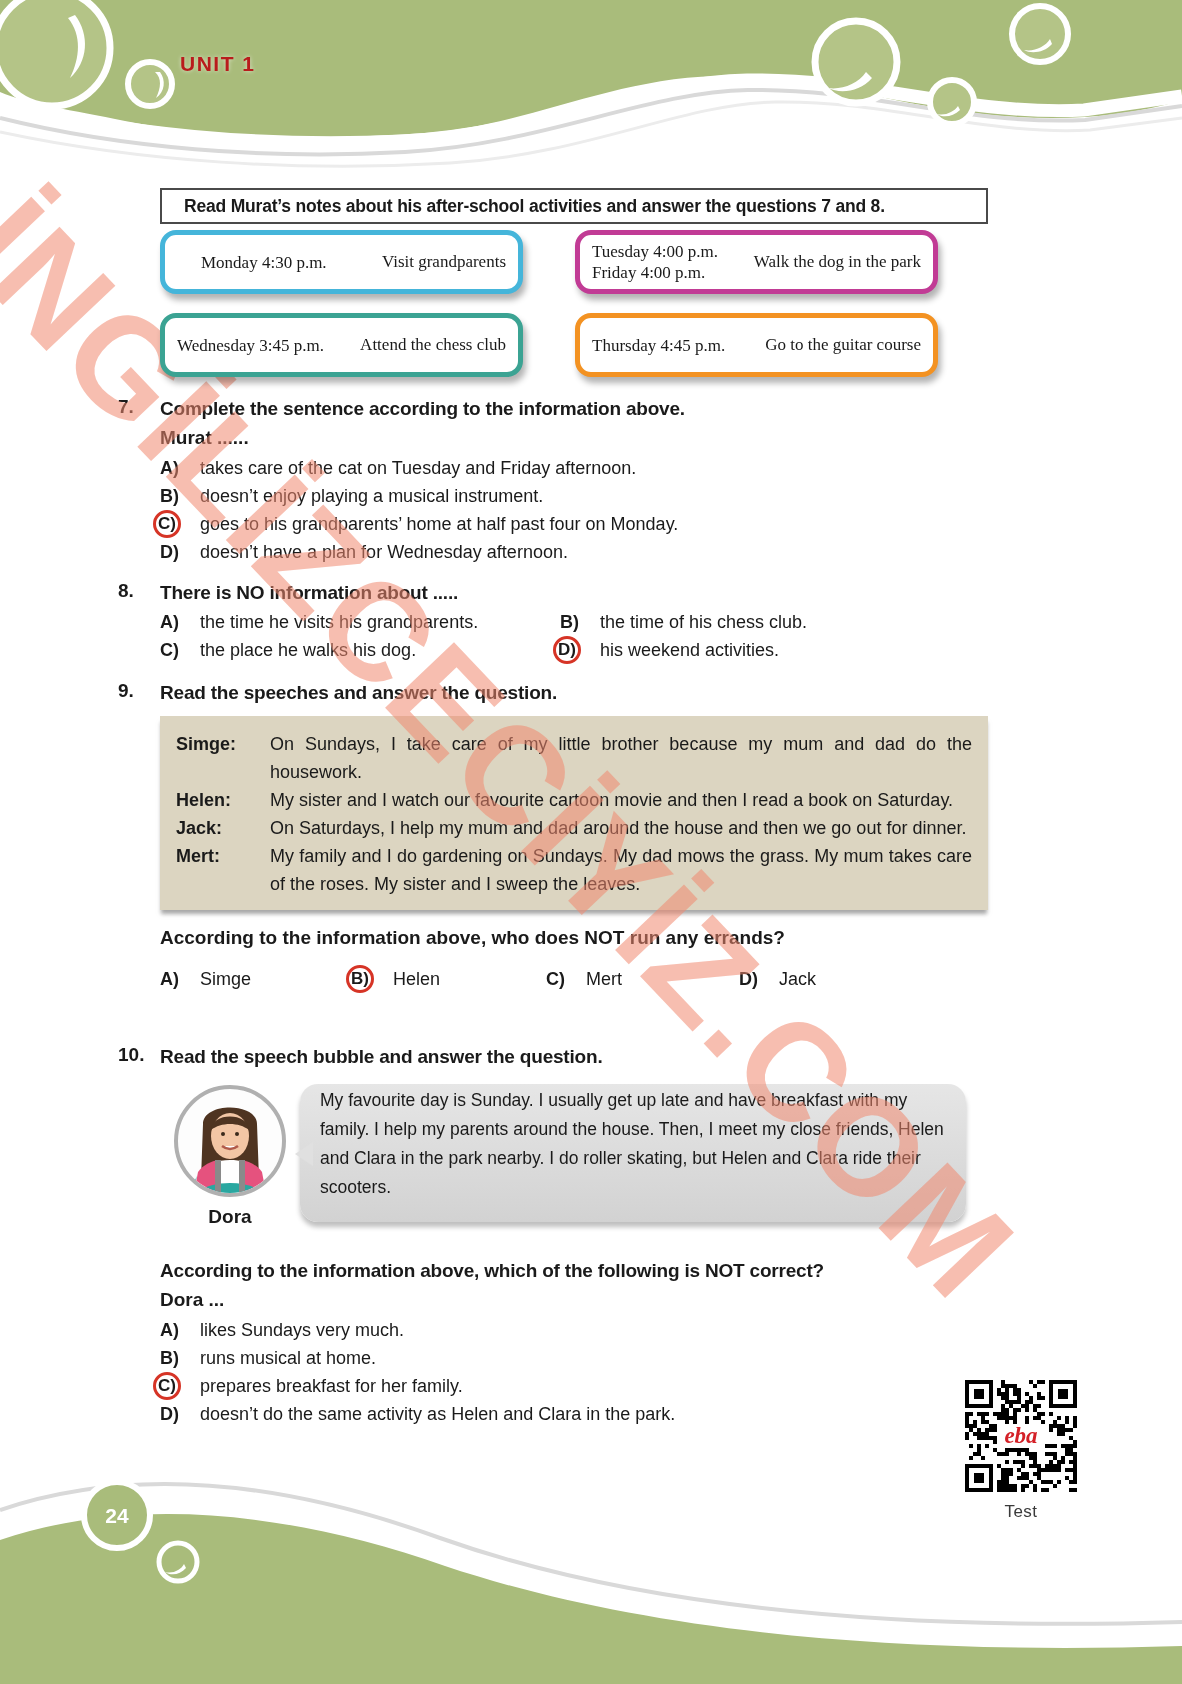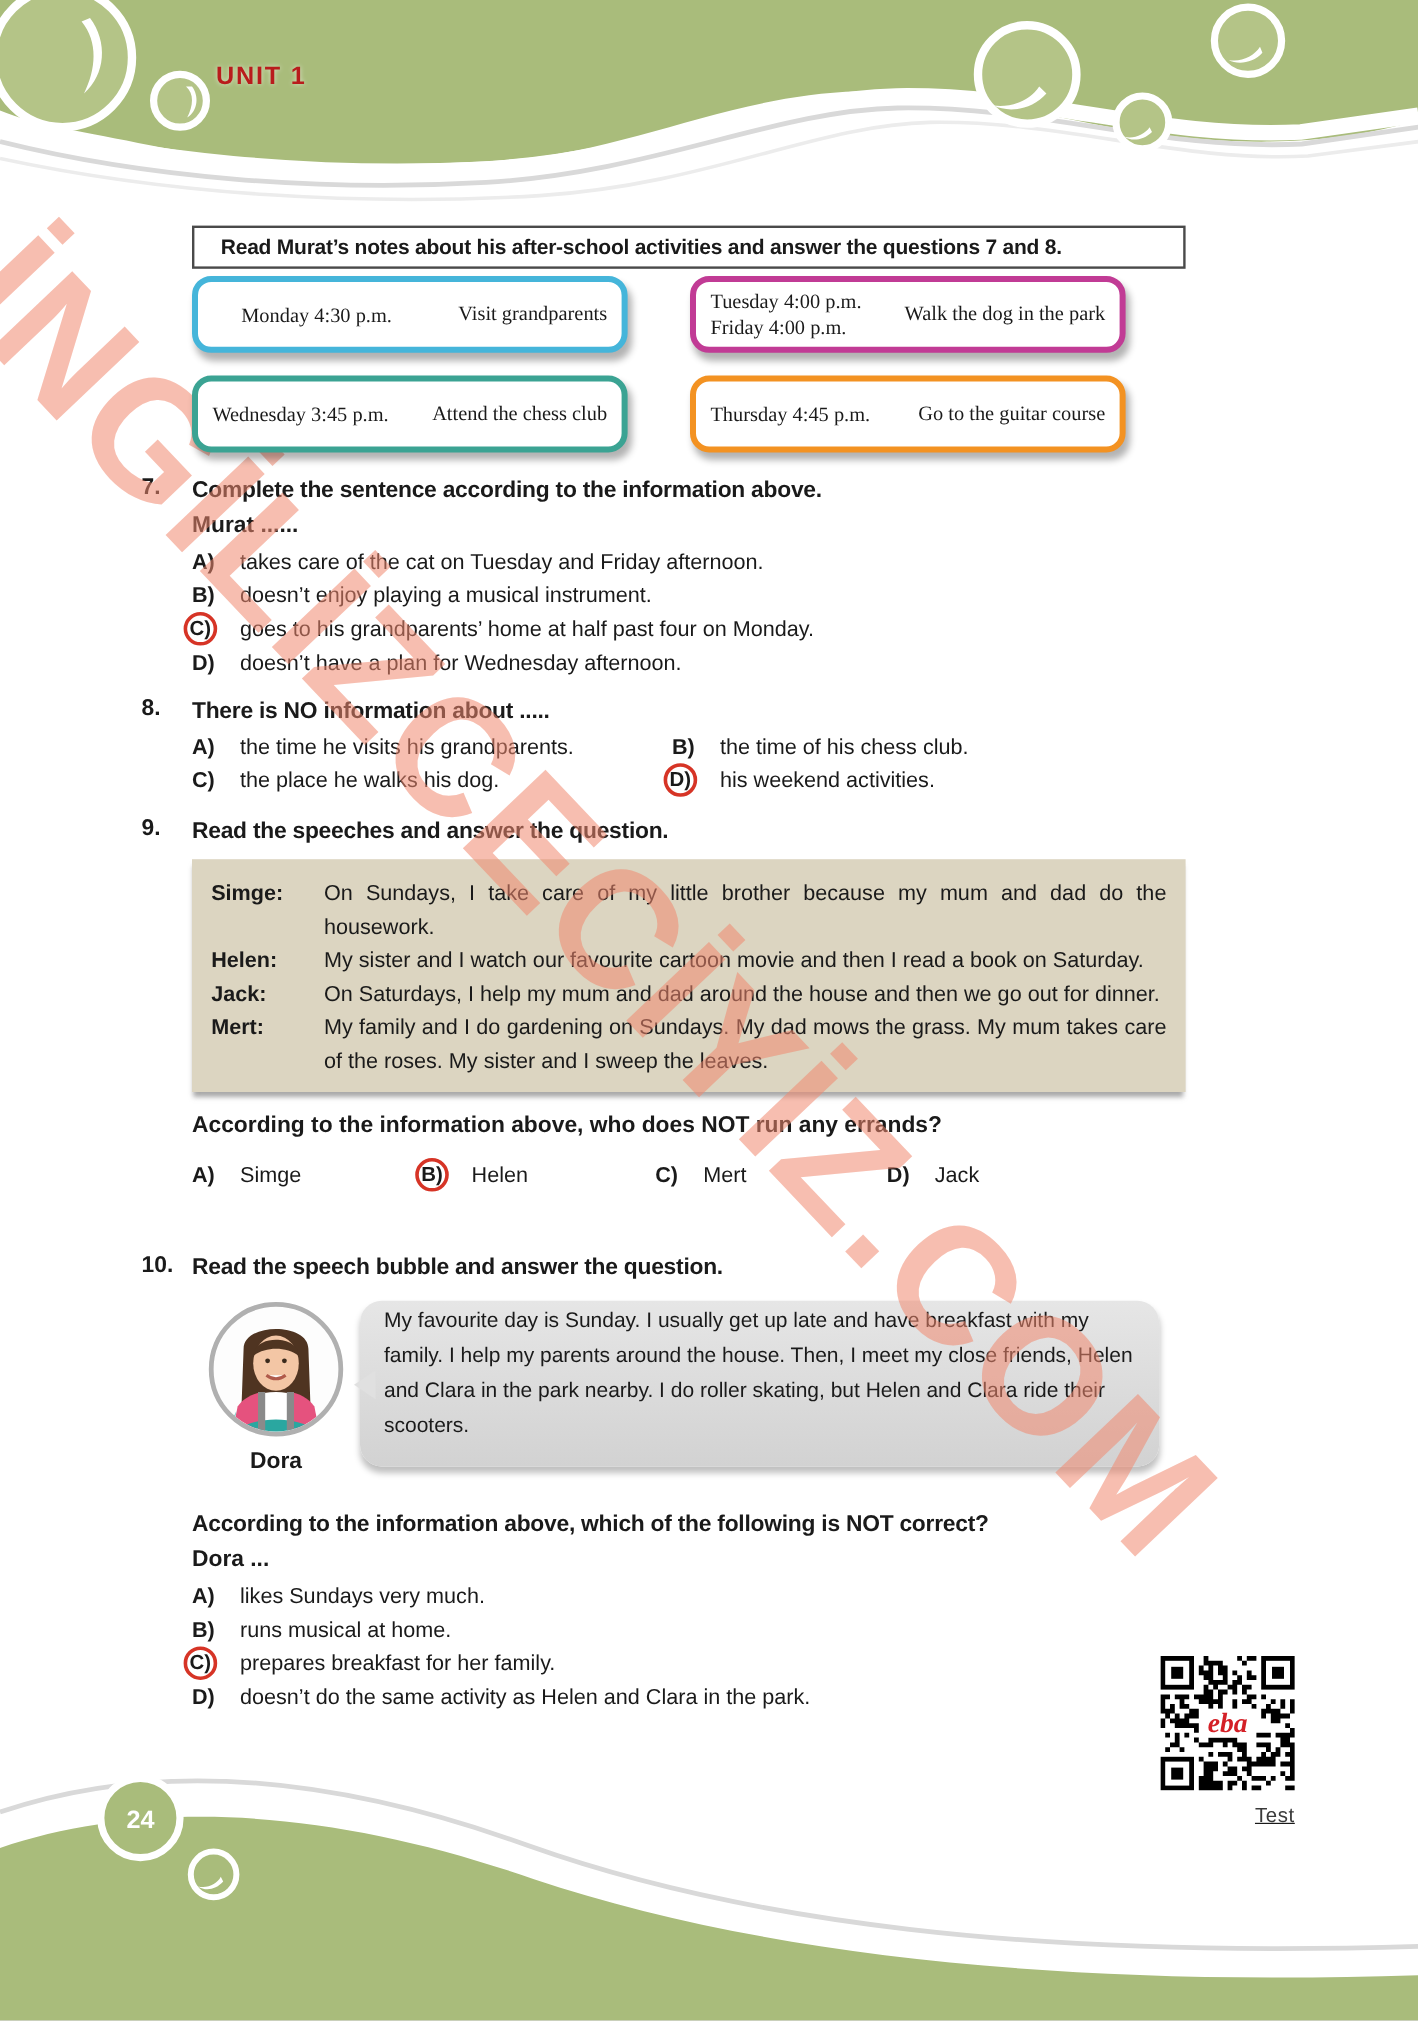--- a/index.html
+++ b/index.html
@@ -74,21 +74,21 @@
     position:absolute; left:140px; top:40px; width:666px; min-height:138px;
     background:linear-gradient(#e6e6e6,#d2d2d2); border-radius:18px;
     box-shadow:0 5px 5px rgba(0,0,0,.25);
     padding:2px 20px; font-size:17.5px; line-height:29px;
   }
   .bubble::before {
     content:""; position:absolute; left:-17px; top:58px;
     border:12px solid transparent; border-right:18px solid #e0e0e0;
   }
   
-  .qr-block { position:absolute; left:963px; top:1380px; width:116px; z-index:10; text-align:right;text-decoration:underline; }
+  .qr-block { position:absolute; left:963px; top:1380px; width:116px; z-index:10; text-align:center; }
   .qr-label { font-size:17px; color:#3a3a3a; margin-top:6px; letter-spacing:0.5px; }
   
   .badge-num { font:bold 21px "Liberation Sans",sans-serif; fill:#fff; }
 </style>
 </head>
 <body>
 
 <div class="page">
 
   <svg class="hdr-svg" width="1182" height="175" viewBox="0 0 1182 175">

